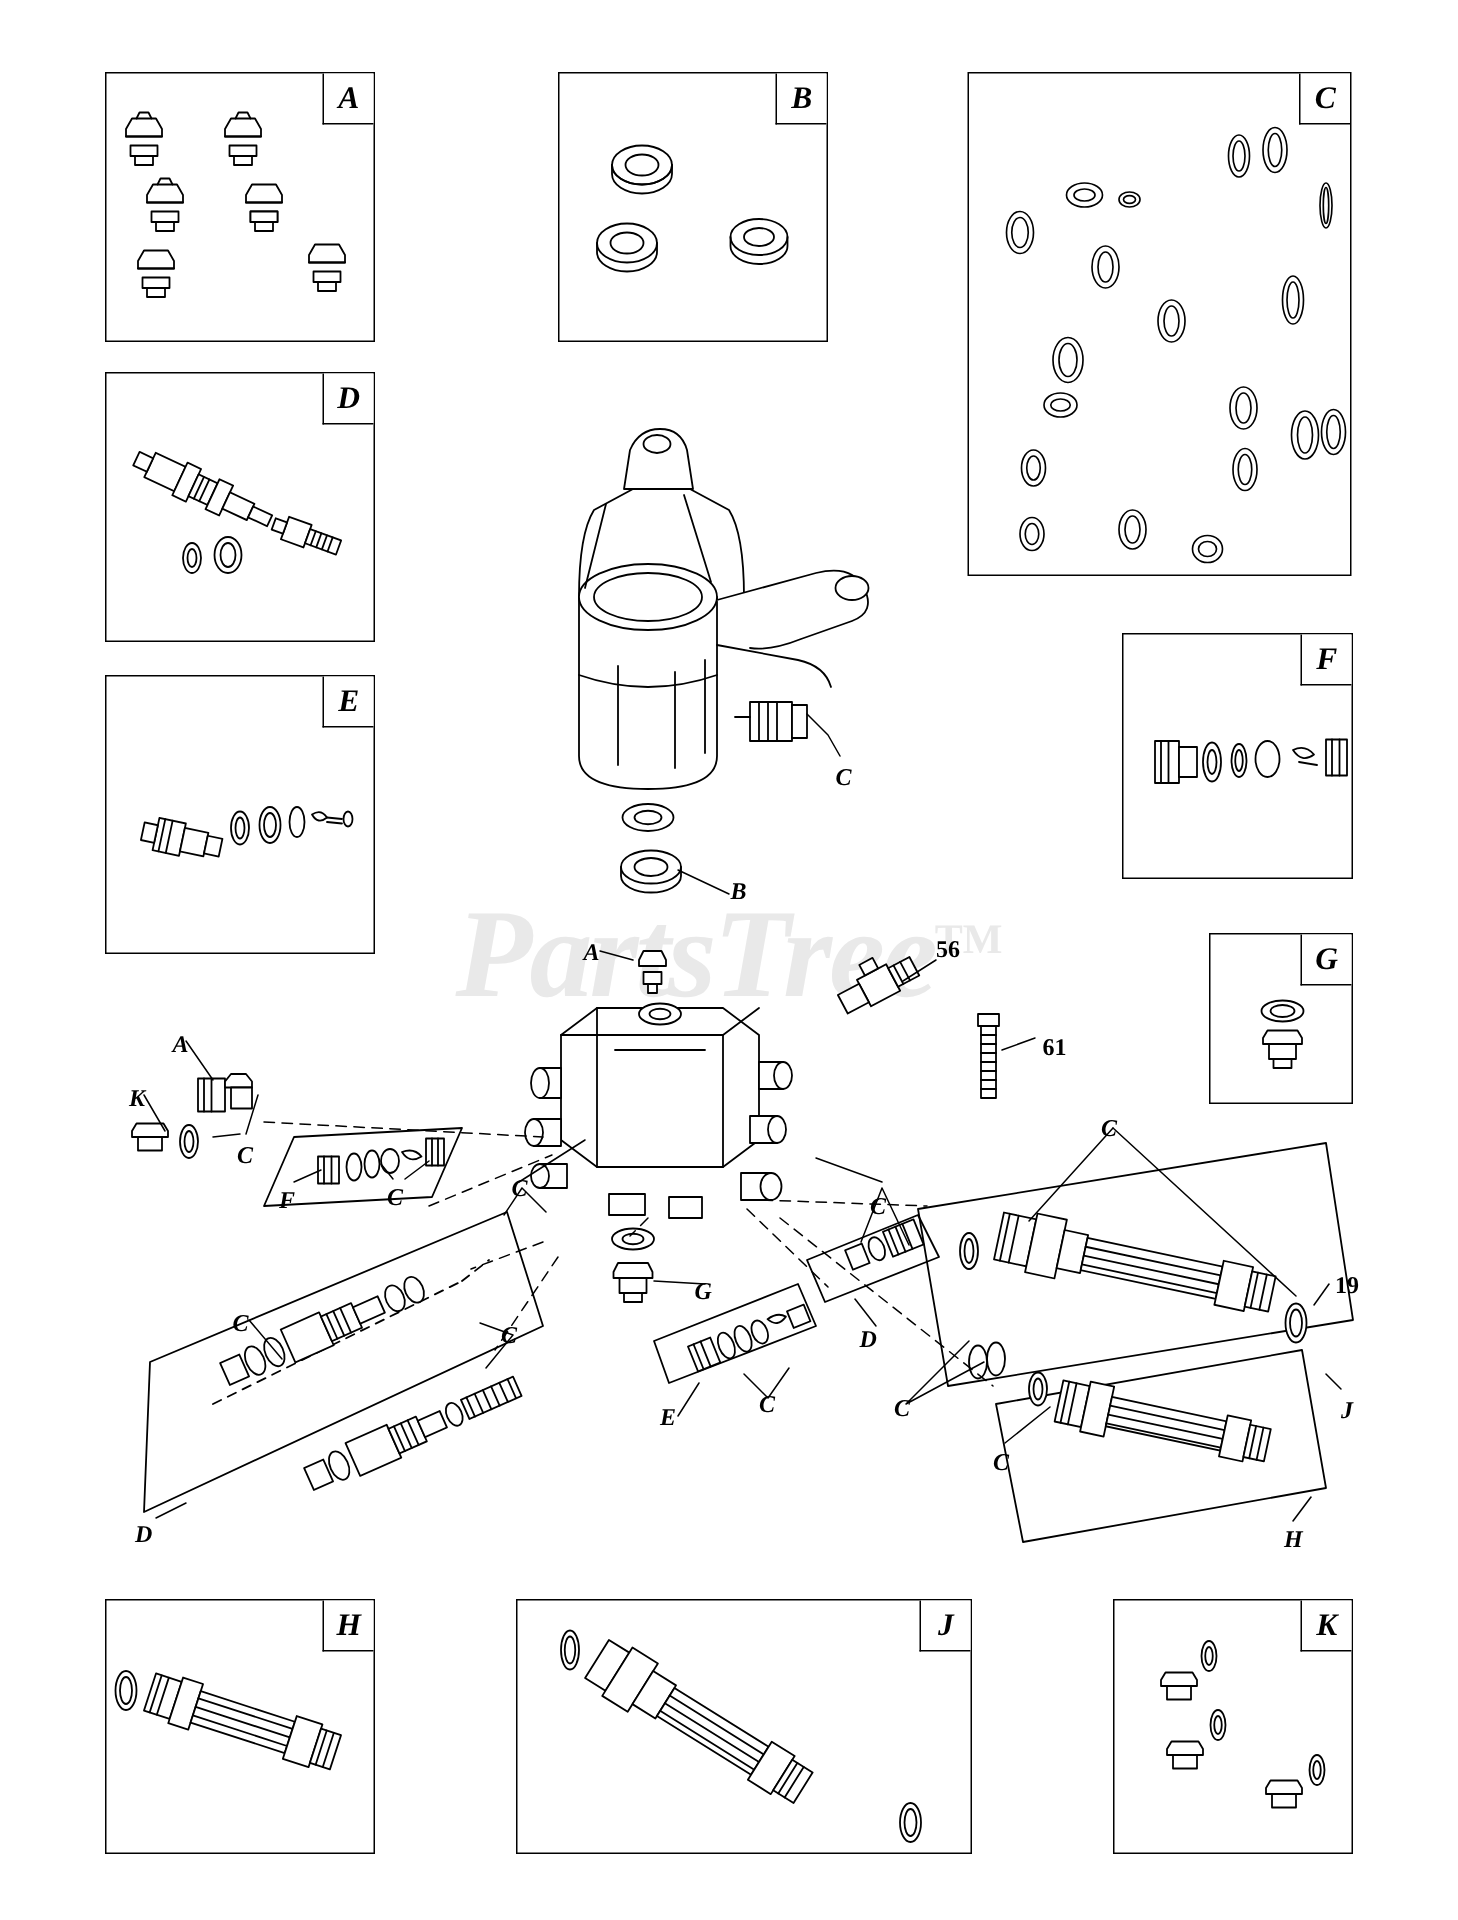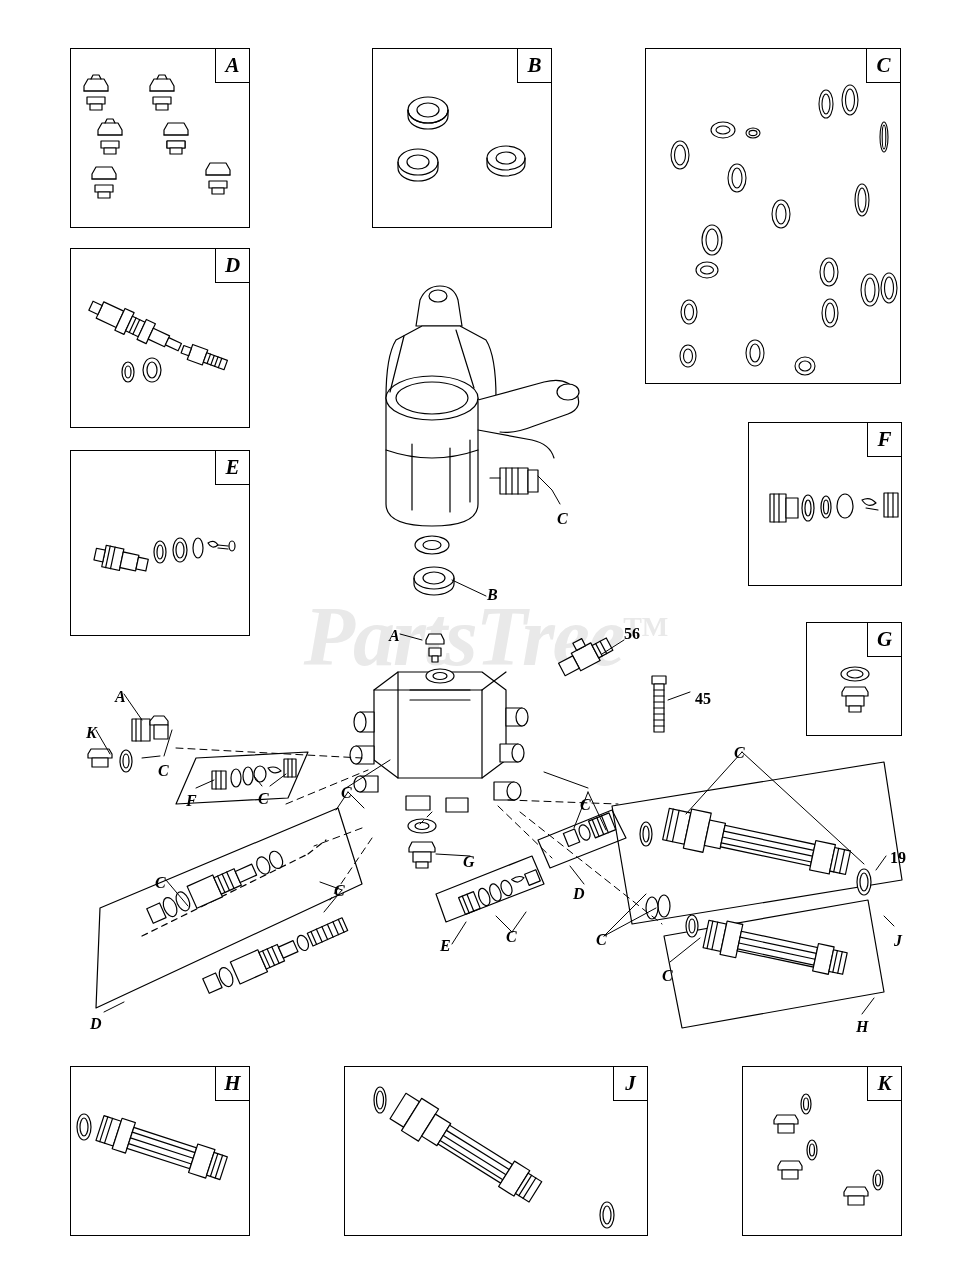--- a/index.html
+++ b/index.html
@@ -632,21 +632,21 @@
     <div class="panel" style="left:742px; top:1066px; width:160px; height:170px;">
         <div class="panel-label">K</div>
       </div>
   </div>
 
   <div class="lbl-layer">
     <div class="callout" style="left:557px; top:510px;">C</div>
     <div class="callout" style="left:487px; top:586px;">B</div>
     <div class="callout" style="left:389px; top:627px;">A</div>
     <div class="callout num" style="left:624px; top:625px;">56</div>
-    <div class="callout num" style="left:695px; top:690px;">45</div>
+    <div class="callout num" style="left:695px; top:690px;">61</div>
     <div class="callout" style="left:115px; top:688px;">A</div>
     <div class="callout" style="left:86px;  top:724px;">K</div>
     <div class="callout" style="left:158px; top:762px;">C</div>
     <div class="callout" style="left:734px; top:744px;">C</div>
     <div class="callout" style="left:186px; top:792px;">F</div>
     <div class="callout" style="left:258px; top:790px;">C</div>
     <div class="callout" style="left:341px; top:784px;">C</div>
     <div class="callout" style="left:580px; top:796px;">C</div>
     <div class="callout" style="left:463px; top:853px;">G</div>
     <div class="callout num" style="left:890px; top:849px;">19</div>

